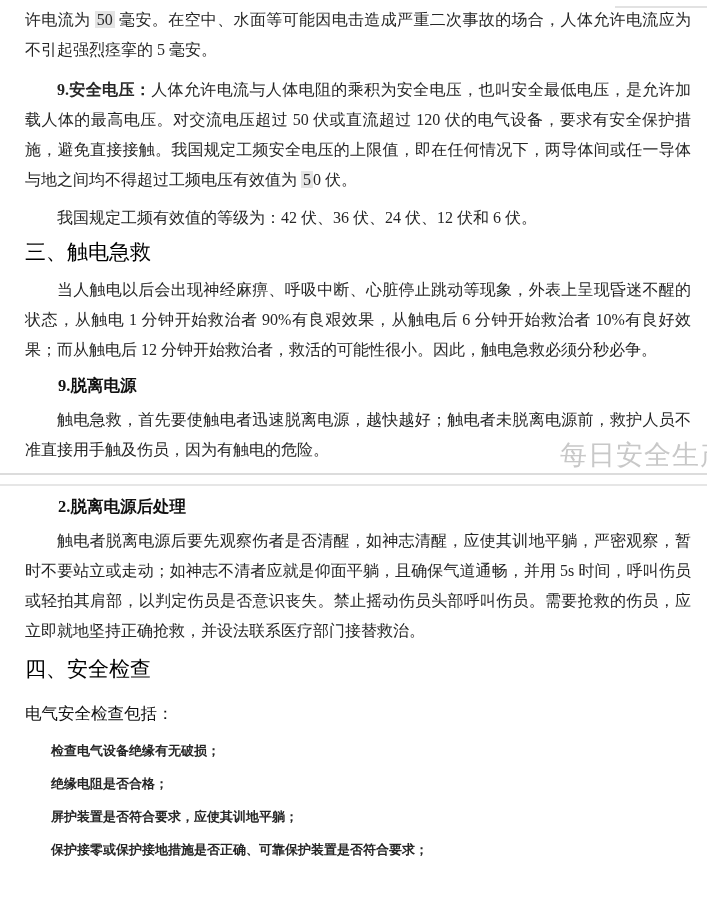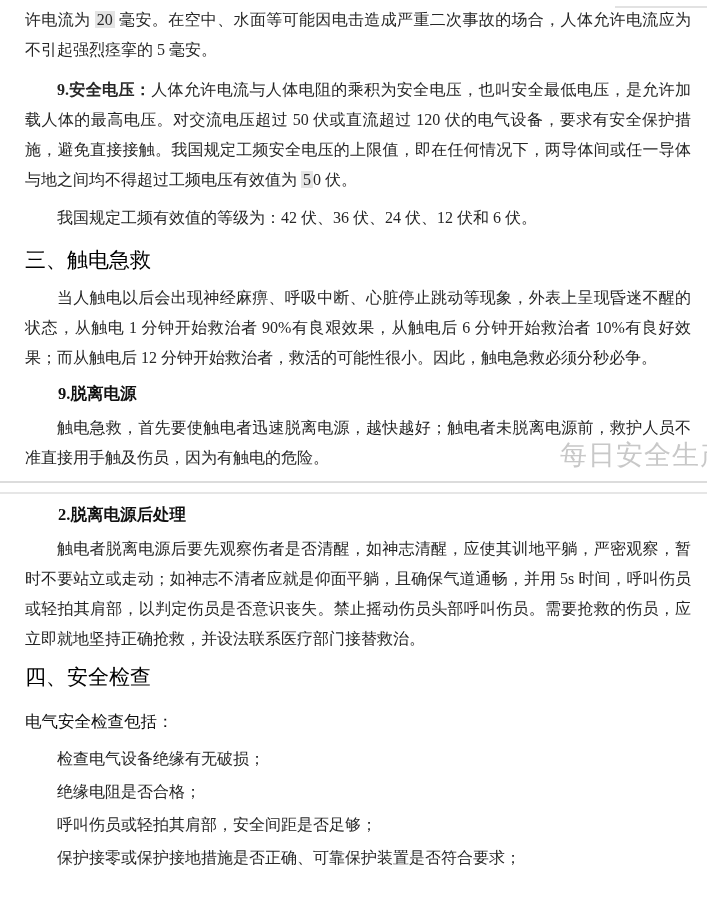--- a/index.html
+++ b/index.html
@@ -9,40 +9,40 @@
   }
   .page{
     position:relative;width:707px;height:907px;box-sizing:border-box;
     padding:5px 16px 0 25px;overflow:hidden;
   }
   p.body{
     font-size:16px;line-height:30px;margin:0 0 8px 0;text-align:justify;
   }
   .indent{text-indent:2em;}
   p.p1{margin-bottom:10px;}
-  p.p3{margin-bottom:12px;}
+  p.p3{margin-bottom:4px;}
   .hl{background:#e4e4e4;padding:0 2px;}
   b.runlabel{font-weight:bold;}
   h2.sec{
     font-family:"Liberation Sans","DejaVu Sans",sans-serif;
     font-size:21px;font-weight:normal;color:#000000;
     line-height:30px;margin:2px 0 8px 0;
   }
   h3.sub{
     font-size:16.5px;font-weight:bold;color:#111;
     line-height:26px;margin:0 0 6px 0;text-indent:2em;
   }
   h3.checktitle{
     font-family:"Liberation Sans","DejaVu Sans",sans-serif;
     font-size:16.5px;font-weight:normal;color:#111;
     line-height:26px;margin:0 0 10px 0;text-indent:0;
   }
   h2.sec4{margin-top:0;margin-bottom:16px;}
   p.check{
-    font-size:16px;line-height:30px;margin:0 0 3px 0;text-indent:2em;text-align:justify;
+    font-size:13px;line-height:30px;margin:0 0 3px 0;text-indent:2em;text-align:justify;font-weight:bold;
   }
   .seam{
     height:9px;background:#ffffff;
     border-top:2px solid #dcdcdc;border-bottom:2px solid #e6e6e6;
     margin:6px -16px 8px -25px;
   }
   .topline{
     position:absolute;top:6px;left:615px;width:92px;height:2px;background:#e2e2e2;
   }
   .watermark{
@@ -55,21 +55,21 @@
     font-size:27px;color:#c8c8c8;letter-spacing:1px;
   }
 </style>
 </head>
 <body>
 
 <div class="page">
 
   <div class="topline"></div>
 
-  <p class="body p1"><span>许电流为 </span><span class="hl">20</span><span> 毫安。在空中、水面等可能因电击造成严重二次事故的场合，人体允许电流应为不引起强烈痉挛的 5 毫安。</span></p>
+  <p class="body p1"><span>许电流为 </span><span class="hl">50</span><span> 毫安。在空中、水面等可能因电击造成严重二次事故的场合，人体允许电流应为不引起强烈痉挛的 5 毫安。</span></p>
 
   <p class="body indent"><b class="runlabel">9.安全电压：</b><span>人体允许电流与人体电阻的乘积为安全电压，也叫安全最低电压，是允许加载人体的最高电压。对交流电压超过 50 伏或直流超过 120 伏的电气设备，要求有安全保护措施，避免直接接触。我国规定工频安全电压的上限值，即在任何情况下，两导体间或任一导体与地之间均不得超过工频电压有效值为 </span><span class="hl">5</span><span>0 伏。</span></p>
 
   <p class="body indent p3">我国规定工频有效值的等级为：42 伏、36 伏、24 伏、12 伏和 6 伏。</p>
 
   <h2 class="sec">三、触电急救</h2>
 
   <p class="body indent">当人触电以后会出现神经麻痹、呼吸中断、心脏停止跳动等现象，外表上呈现昏迷不醒的状态，从触电 1 分钟开始救治者 90%有良艰效果，从触电后 6 分钟开始救治者 10%有良好效果；而从触电后 12 分钟开始救治者，救活的可能性很小。因此，触电急救必须分秒必争。</p>
 
   <h3 class="sub">9.脱离电源</h3>
@@ -81,21 +81,21 @@
   <h3 class="sub">2.脱离电源后处理</h3>
 
   <p class="body indent">触电者脱离电源后要先观察伤者是否清醒，如神志清醒，应使其训地平躺，严密观察，暂时不要站立或走动；如神志不清者应就是仰面平躺，且确保气道通畅，并用 5s 时间，呼叫伤员或轻拍其肩部，以判定伤员是否意识丧失。禁止摇动伤员头部呼叫伤员。需要抢救的伤员，应立即就地坚持正确抢救，并设法联系医疗部门接替救治。</p>
 
   <h2 class="sec sec4">四、安全检查</h2>
 
   <h3 class="checktitle">电气安全检查包括：</h3>
 
   <p class="check">检查电气设备绝缘有无破损；</p>
   <p class="check">绝缘电阻是否合格；</p>
-  <p class="check">呼叫伤员或轻拍其肩部，安全间距是否足够；</p>
+  <p class="check">屏护装置是否符合要求，应使其训地平躺；</p>
   <p class="check">保护接零或保护接地措施是否正确、可靠保护装置是否符合要求；</p>
 
   <div class="watermark">
     <svg width="44" height="38" viewBox="0 0 44 38">
       <ellipse cx="16.5" cy="15" rx="13.5" ry="11" fill="#ffffff" stroke="#c6c6c6" stroke-width="2"></ellipse>
       <path d="M9 24 L6 30 L13 26" fill="#ffffff" stroke="#c6c6c6" stroke-width="1.5" stroke-linejoin="round"></path>
       <circle cx="11.5" cy="13" r="1.6" fill="#c6c6c6"></circle>
       <circle cx="20.5" cy="13" r="1.6" fill="#c6c6c6"></circle>
       <ellipse cx="32.5" cy="24" rx="9.5" ry="8" fill="#ffffff" stroke="#c6c6c6" stroke-width="2"></ellipse>
       <path d="M38 30 L41 35 L35 31.5" fill="#ffffff" stroke="#c6c6c6" stroke-width="1.5" stroke-linejoin="round"></path>

